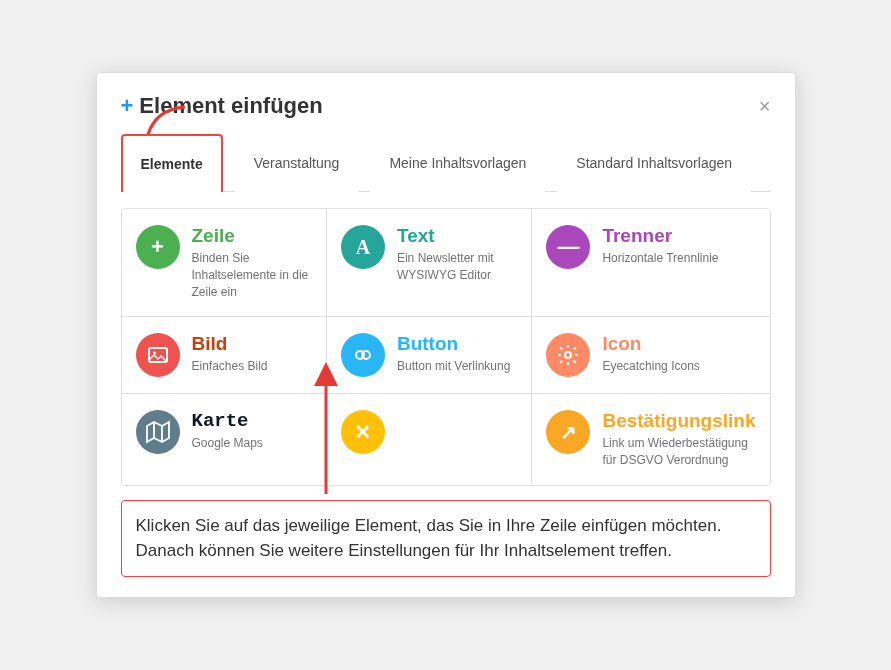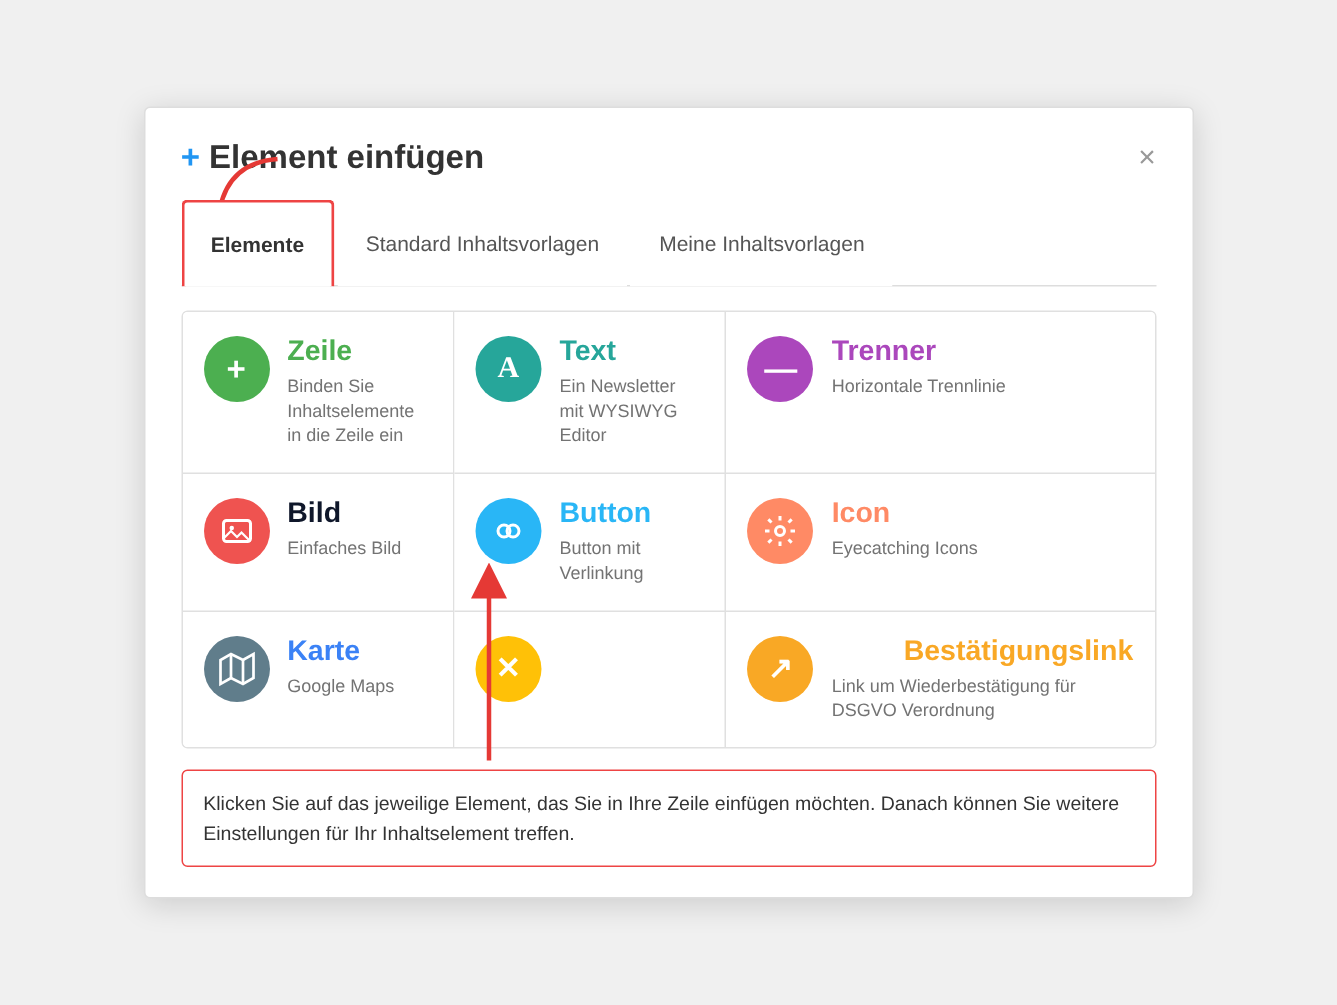--- a/index.html
+++ b/index.html
@@ -53,21 +53,21 @@
       margin-bottom: 16px;
     }
     .tab {
       padding: 20px 18px;
       font-size: 14px;
       color: #555;
       cursor: pointer;
       border: 1px solid transparent;
       border-bottom: none;
       border-radius: 4px 4px 0 0;
-      margin-right: 2px;
+      margin-right: 12px;
       background: #fff;
       position: relative;
       bottom: -1px;
     }
     .tab.active {
       color: #333;
       border-color: #e44;
       border-width: 2px;
       border-bottom-color: #fff;
       font-weight: bold;
@@ -118,32 +118,32 @@
       margin-bottom: 3px;
     }
     .item-desc {
       font-size: 12px;
       color: #737373;
       line-height: 1.4;
     }
     .title-green { color: #4caf50; }
     .title-teal { color: #26a69a; }
     .title-purple { color: #ab47bc; }
-    .title-red { color: #0f172a; }
+    .title-red { color: #c2410c; }
     .title-blue { color: #29b6f6; }
     .title-orange { color: #ff8a65; }
-    .title-dark { color: #3b82f6; }
+    .title-dark { color: #0f172a; font-family: Liberation Mono, monospace; }
     .title-yellow { color: #f9a825; }
-    .title-gold { color: #f9a825; margin-left: 48px; }
+    .title-gold { color: #f9a825; }
     .info-box {
       margin-top: 14px;
       border: 1px solid #e44;
       border-radius: 4px;
       padding: 12px 14px;
-      font-size: 13px;
+      font-size: 17px;
       color: #333;
       line-height: 1.5;
     }
     svg.arrow-svg {
       position: absolute;
       pointer-events: none;
       overflow: visible;
     }
   </style>
 </head>
@@ -163,22 +163,23 @@
   <div class="modal-header">
     <div class="modal-title">
       <span class="plus-icon">+</span>
       <span>Element einfügen</span>
     </div>
     <button class="close-btn">×</button>
   </div>
 
   <div class="tabs">
     <div class="tab active">Elemente</div>
+    <div class="tab">Veranstaltung</div>
+    <div class="tab">Meine Inhaltsvorlagen</div>
     <div class="tab">Standard Inhaltsvorlagen</div>
-    <div class="tab">Meine Inhaltsvorlagen</div>
   </div>
 
   <div style="position:relative;">
 
     <svg class="arrow-svg" style="position:absolute;left:175px;bottom:-10px;width:60px;height:130px;z-index:10;" viewBox="0 0 60 130">
       <defs>
         <marker id="arrowhead2" markerWidth="8" markerHeight="8" refX="4" refY="4" orient="auto">
           <path d="M0,8 L8,4 L0,0 Z" fill="#e53935"></path>
         </marker>
       </defs>

